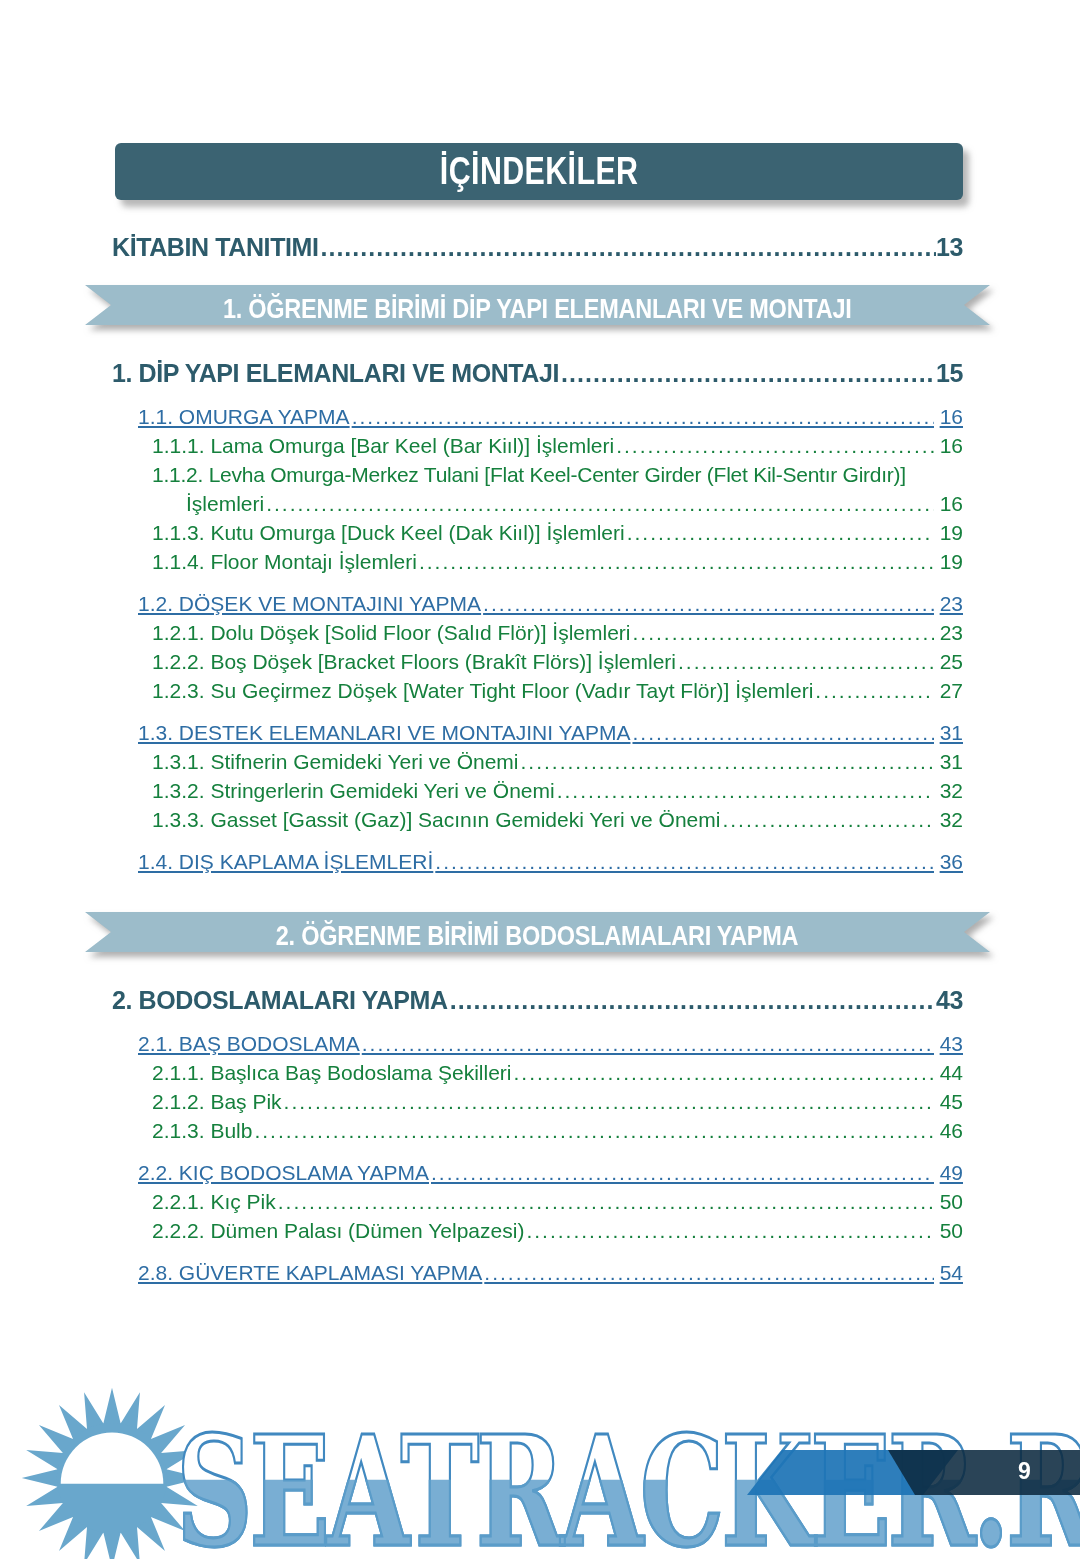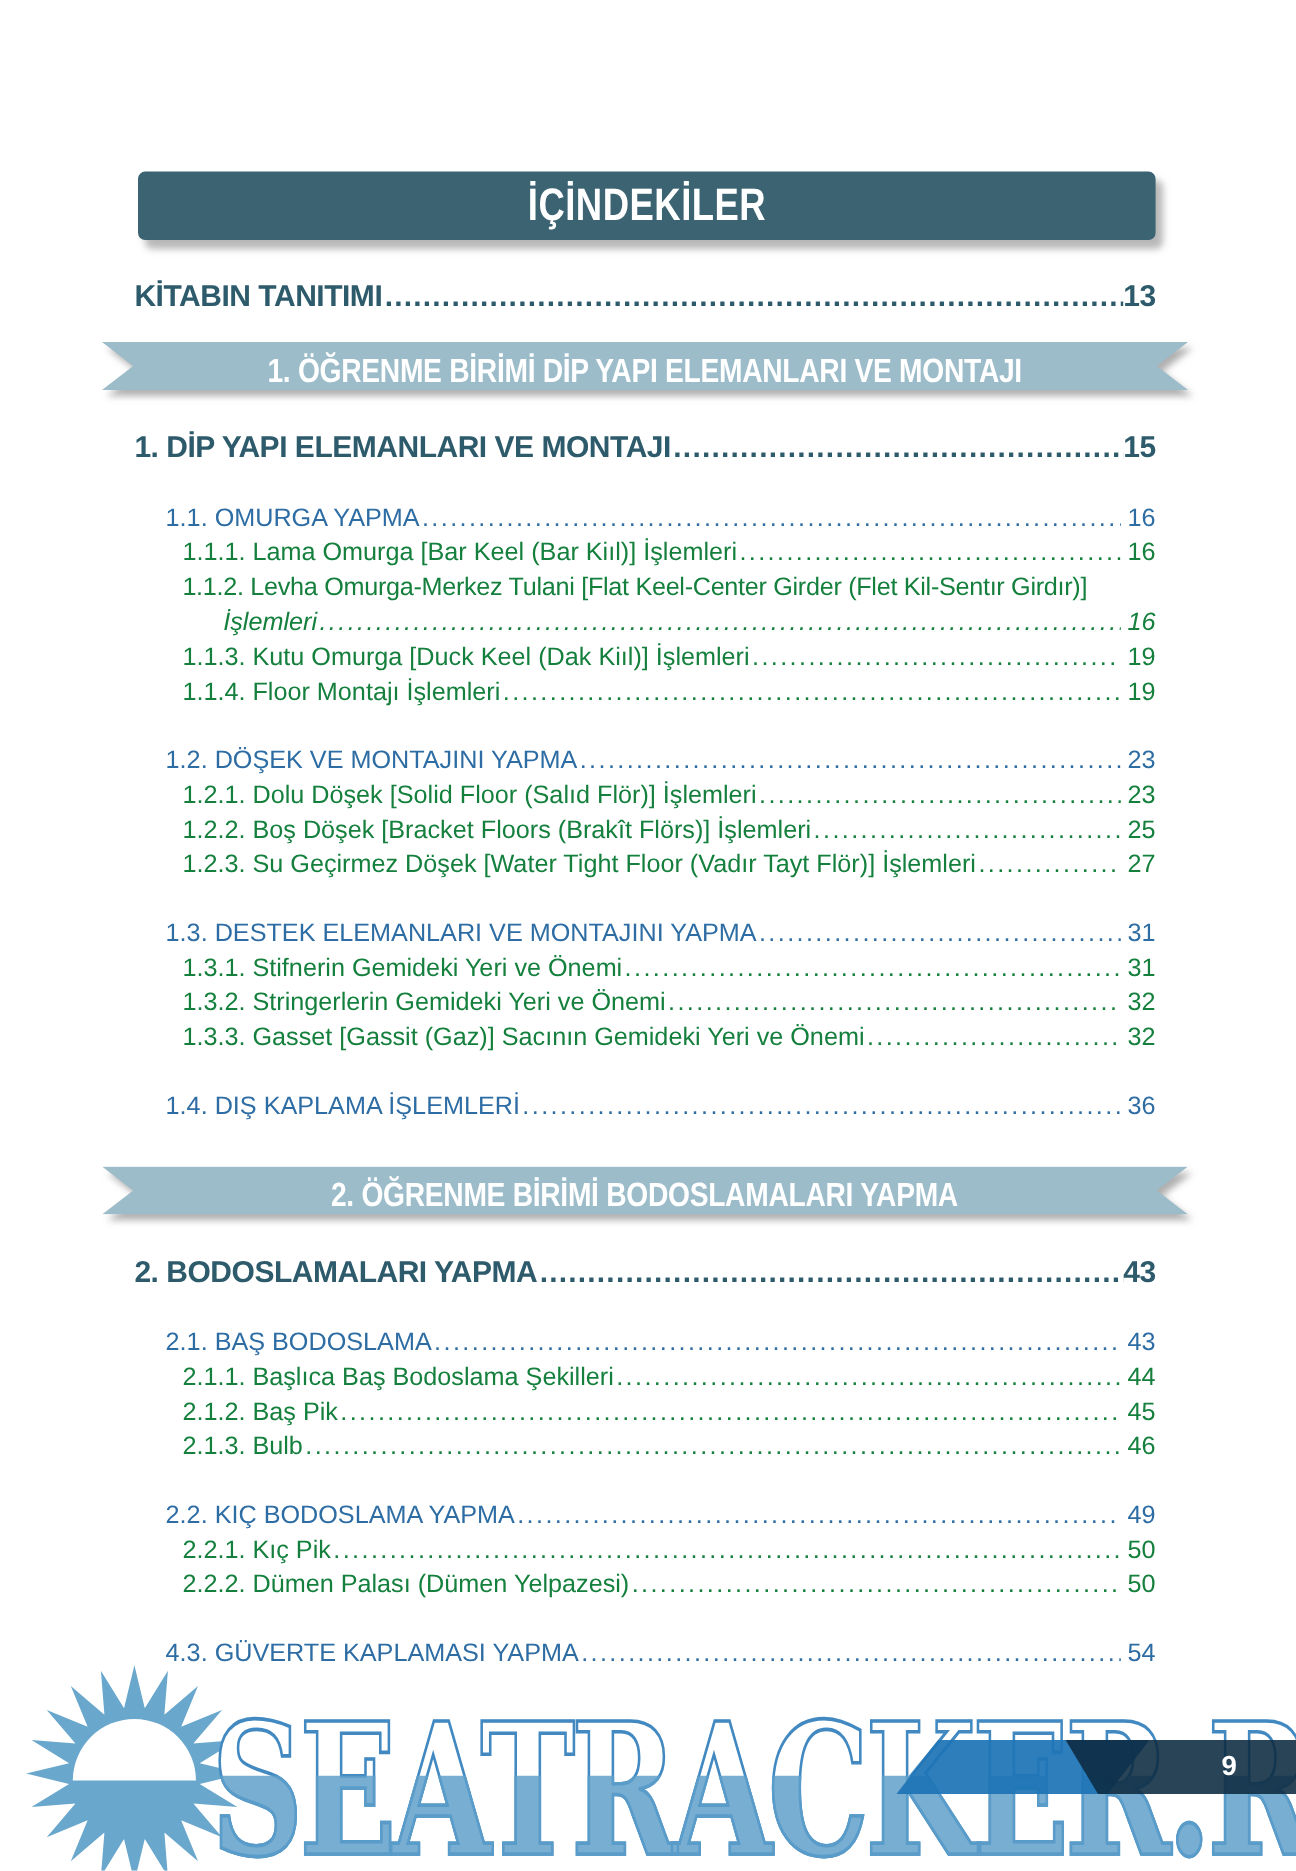--- a/index.html
+++ b/index.html
@@ -34,32 +34,32 @@
   .pagenum { white-space:nowrap; }
 
   .intro-row, .lvl1 {
     font-size:25px; font-weight:bold; color:#2d5b6b; letter-spacing:-.4px;
     line-height:31px;
   }
   .intro-row .leader::after, .lvl1 .leader::after { letter-spacing:1px; }
   .lvl1 { margin-top:33px; margin-bottom:2px; }
 
   .lvl2 {
-    font-size:21px; color:#2e6da4; padding-left:26px; margin-top:28px;
+    font-size:21px; color:#2e6da4; padding-left:26px; margin-top:13px;text-decoration:underline;
   }
   .lvl2 .leader::after { letter-spacing:2px; }
   .lvl2 .pagenum { padding-left:6px; }
 
   .lvl3 { font-size:21px; color:#15803d; padding-left:40px; }
   .lvl3 .leader::after { letter-spacing:2px; }
   .lvl3 .pagenum { padding-left:6px; }
   .leader { padding-left:2px; }
 
   .wrap-first { white-space:nowrap; letter-spacing:-.25px; }
-  .wrap-second { display:flex; align-items:center; padding-left:34px;font-style:italic; }
+  .wrap-second { display:flex; align-items:center; padding-left:34px; }
 
   
   .ribbon-wrap {
     margin:22px -27px 0 -27px;
     filter:drop-shadow(4px 5px 3px rgba(110,110,110,.55));
   }
   .ribbon {
     height:40px; background:#9cbcca;
     clip-path:polygon(0 0,100% 0,calc(100% - 26px) 50%,100% 100%,0 100%,26px 50%);
     display:flex; align-items:flex-end; justify-content:center;
@@ -248,21 +248,21 @@
           <span class="label">2.2.1. Kıç Pik</span>
           <span class="leader"></span>
           <span class="pagenum">50</span>
         </div>
         <div class="row lvl3 flexrow">
           <span class="label">2.2.2. Dümen Palası (Dümen Yelpazesi)</span>
           <span class="leader"></span>
           <span class="pagenum">50</span>
         </div>
         <div class="row lvl2 flexrow">
-          <span class="label">4.3. GÜVERTE KAPLAMASI YAPMA</span>
+          <span class="label">2.8. GÜVERTE KAPLAMASI YAPMA</span>
           <span class="leader"></span>
           <span class="pagenum">54</span>
         </div>
       </div>
 
   </div>
 
   <div class="watermark">
     <svg class="sun" width="190" height="190" viewBox="-100 -100 200 200">
       <polygon fill="#69a7cc" points="95,0 57.3,9.1 90.3,29.4 51.7,26.3 76.9,55.8 41,41 55.8,76.9 26.3,51.7 29.4,90.3 9.1,57.3 0,95 -9.1,57.3 -29.4,90.3 -26.3,51.7 -55.8,76.9 -41,41 -76.9,55.8 -51.7,26.3 -90.3,29.4 -57.3,9.1 -95,0 -57.3,-9.1 -90.3,-29.4 -51.7,-26.3 -76.9,-55.8 -41,-41 -55.8,-76.9 -26.3,-51.7 -29.4,-90.3 -9.1,-57.3 0,-95 9.1,-57.3 29.4,-90.3 26.3,-51.7 55.8,-76.9 41,-41 76.9,-55.8 51.7,-26.3 90.3,-29.4 57.3,-9.1"></polygon>

